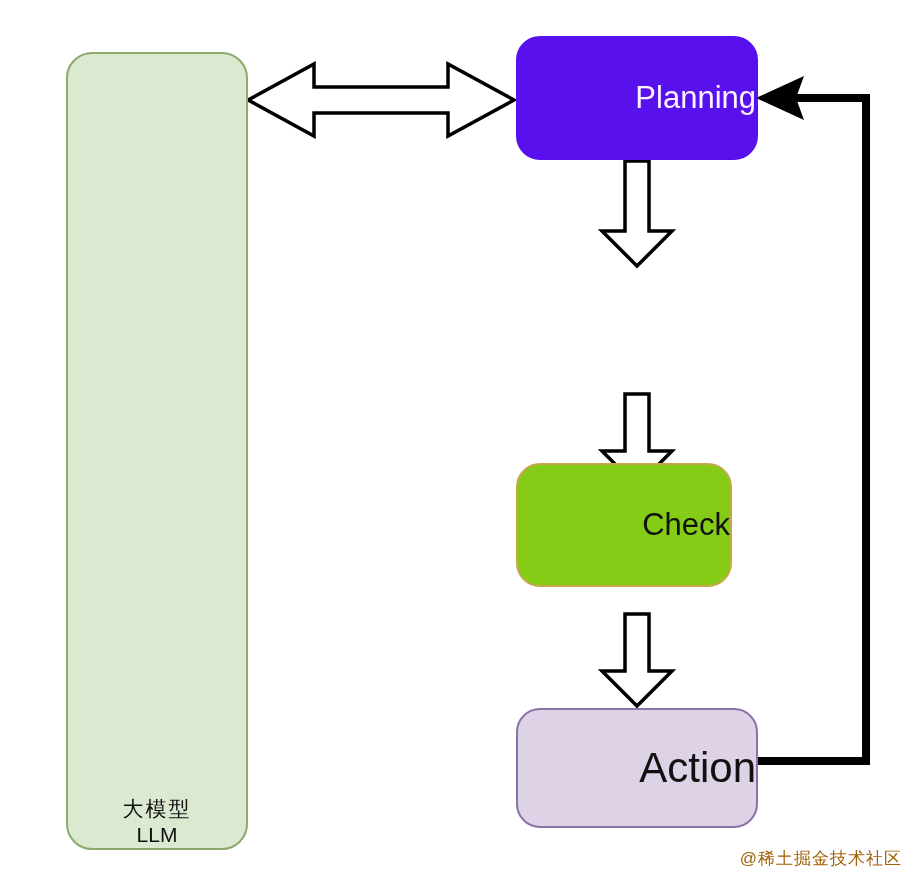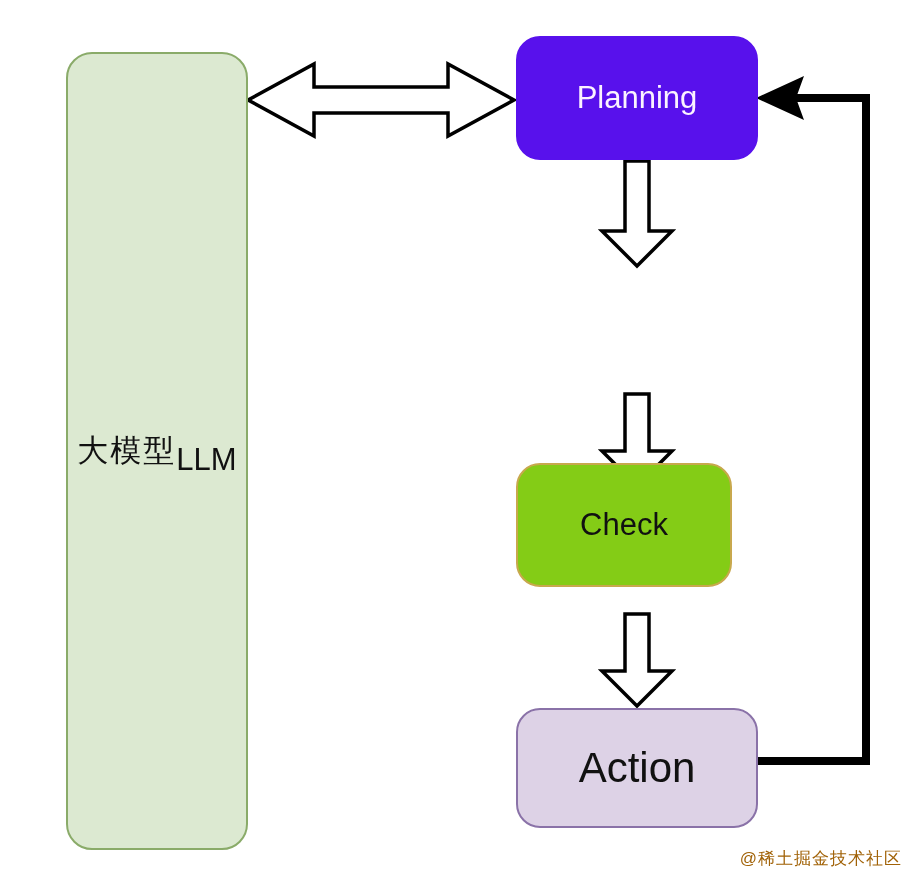--- a/index.html
+++ b/index.html
@@ -16,42 +16,43 @@
     width: 916px;
     height: 884px;
     background: #ffffff;
     overflow: hidden;
   }
   .node {
     position: absolute;
     box-sizing: border-box;
     display: flex;
     align-items: center;
-    justify-content: center;
+    justify-content: flex-end;
     text-align: center;
     border-style: solid;
     border-width: 2px;
     border-radius: 24px;
     line-height: 1.25;
   }
   
   #node-llm {
     left: 66px;
     top: 52px;
     width: 182px;
     height: 798px;
     background: #dce9d1;
     border-color: #8aab69;
     border-radius: 26px;
+    flex-direction: column;
     color: #111111;
-    font-size: 31px;
+    font-size: 21px;
     font-weight: 400;
   }
   #node-llm .line-cn { letter-spacing: 2px; }
-  #node-llm .line-en { margin-top: 18px; }
+  #node-llm .line-en { margin-top: 0; }
 
   
   #node-planning {
     left: 516px;
     top: 36px;
     width: 242px;
     height: 124px;
     background: #5811ec;
     border-color: #5811ec;
     color: #fbf3ff;

